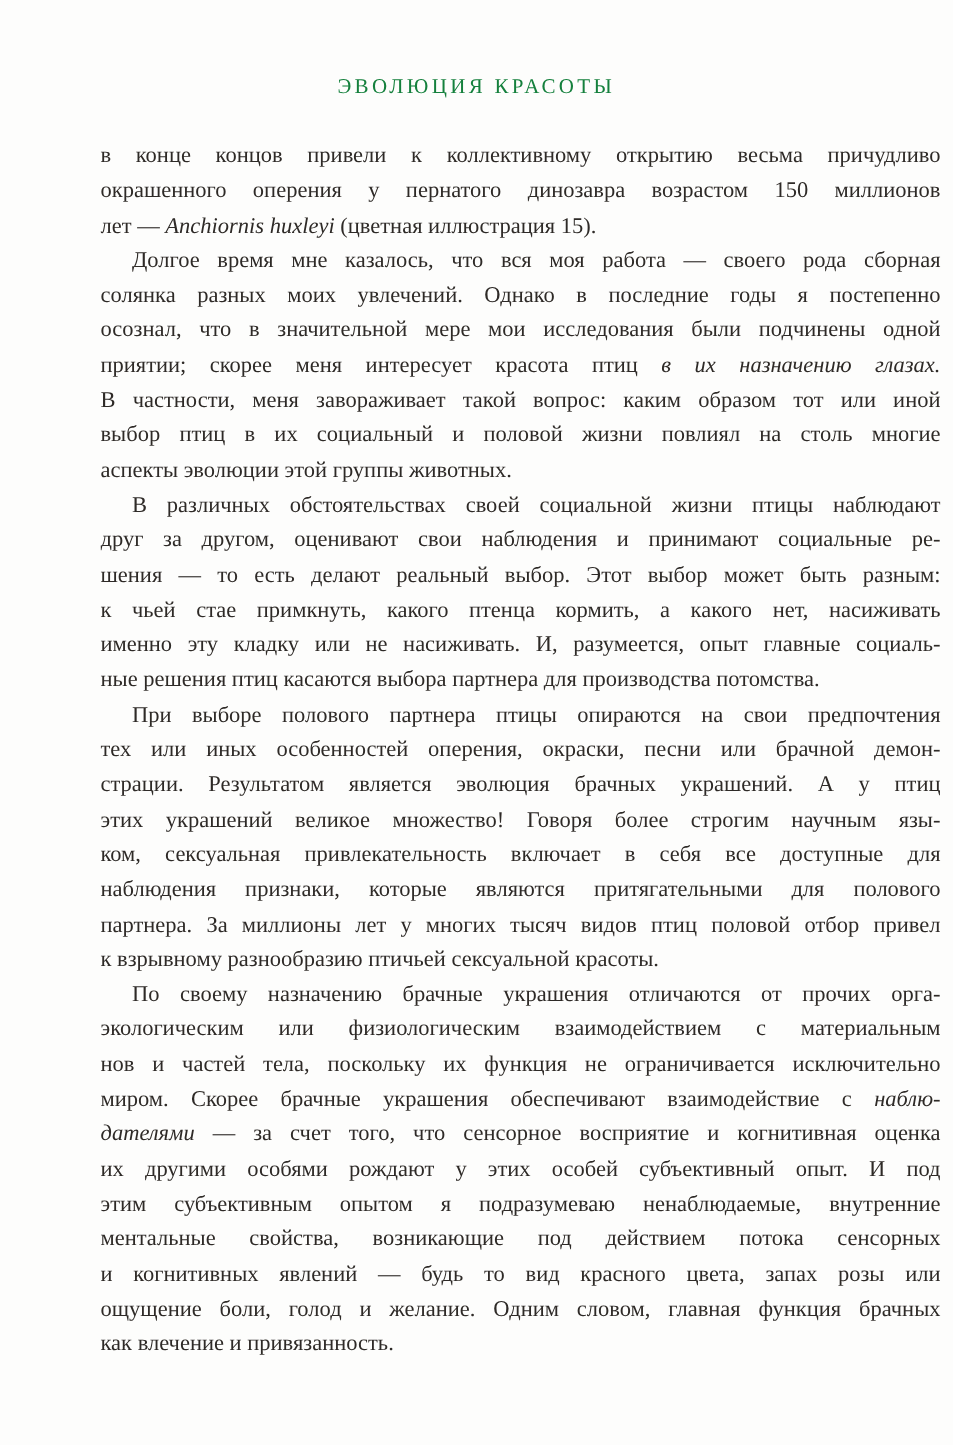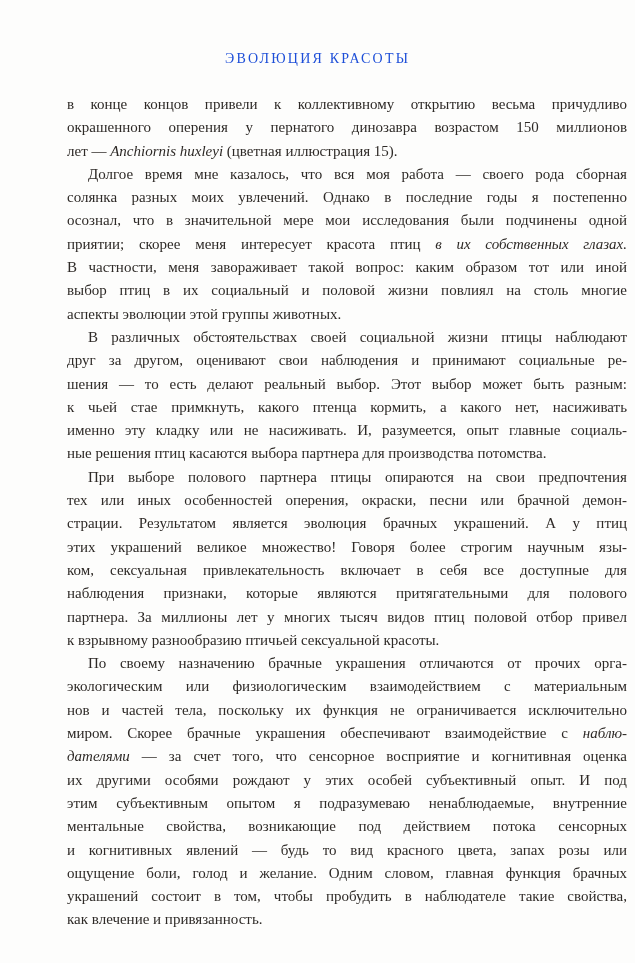--- a/index.html
+++ b/index.html
@@ -14,21 +14,21 @@
     width: 635px; height: 963px;
     background: #fdfdfc;
     color: #2e2a27;
   }
   .running-head {
     position: absolute;
     top: 51px; left: 0; width: 635px;
     text-align: center;
     font-size: 14px;
     letter-spacing: 2.2px;
-    color: #1d4ed8;
+    color: #15803d;
     white-space: nowrap;
   }
   .text-block {
     position: absolute;
     left: 67px; top: 93px;
     width: 560px;
     font-size: 15px;
     line-height: 23.3px;
     color: #2e2a27;
   }
@@ -52,21 +52,21 @@
   <div class="text-block" id="text-block">
       <div class="paragraph">
         <div class="line"><span class="">в конце концов привели к коллективному открытию весьма причудливо</span></div>
         <div class="line"><span class="">окрашенного оперения у пернатого динозавра возрастом 150 миллионов</span></div>
         <div class="line para-end"><span class="">лет — </span><span class="it">Anchiornis huxleyi</span><span class=""> (цветная иллюстрация 15).</span></div>
       </div>
       <div class="paragraph">
         <div class="line indent"><span class="">Долгое время мне казалось, что вся моя работа — своего рода сборная</span></div>
         <div class="line"><span class="">солянка разных моих увлечений. Однако в последние годы я постепенно</span></div>
         <div class="line"><span class="">осознал, что в значительной мере мои исследования были подчинены одной</span></div>
-        <div class="line"><span class="">приятии; скорее меня интересует красота птиц </span><span class="it">в их собственных глазах.</span></div>
+        <div class="line"><span class="">приятии; скорее меня интересует красота птиц </span><span class="it">в их назначению глазах.</span></div>
         <div class="line"><span class="">В частности, меня завораживает такой вопрос: каким образом тот или иной</span></div>
         <div class="line"><span class="">выбор птиц в их социальный и половой жизни повлиял на столь многие</span></div>
         <div class="line para-end"><span class="">аспекты эволюции этой группы животных.</span></div>
       </div>
       <div class="paragraph">
         <div class="line indent"><span class="">В различных обстоятельствах своей социальной жизни птицы наблюдают</span></div>
         <div class="line"><span class="">друг за другом, оценивают свои наблюдения и принимают социальные ре-</span></div>
         <div class="line"><span class="">шения — то есть делают реальный выбор. Этот выбор может быть разным:</span></div>
         <div class="line"><span class="">к чьей стае примкнуть, какого птенца кормить, а какого нет, насиживать</span></div>
         <div class="line"><span class="">именно эту кладку или не насиживать. И, разумеется, опыт главные социаль-</span></div>
@@ -86,17 +86,16 @@
         <div class="line indent"><span class="">По своему назначению брачные украшения отличаются от прочих орга-</span></div>
         <div class="line"><span class="">экологическим или физиологическим взаимодействием с материальным</span></div>
         <div class="line"><span class="">нов и частей тела, поскольку их функция не ограничивается исключительно</span></div>
         <div class="line"><span class="">миром. Скорее брачные украшения обеспечивают взаимодействие с </span><span class="it">наблю-</span></div>
         <div class="line"><span class="it">дателями</span><span class=""> — за счет того, что сенсорное восприятие и когнитивная оценка</span></div>
         <div class="line"><span class="">их другими особями рождают у этих особей субъективный опыт. И под</span></div>
         <div class="line"><span class="">этим субъективным опытом я подразумеваю ненаблюдаемые, внутренние</span></div>
         <div class="line"><span class="">ментальные свойства, возникающие под действием потока сенсорных</span></div>
         <div class="line"><span class="">и когнитивных явлений — будь то вид красного цвета, запах розы или</span></div>
         <div class="line"><span class="">ощущение боли, голод и желание. Одним словом, главная функция брачных</span></div>
-        <div class="line"><span class="">украшений состоит в том, чтобы пробудить в наблюдателе такие свойства,</span></div>
         <div class="line para-end"><span class="">как влечение и привязанность.</span></div>
       </div>
     </div>
 </div>
 
 </body></html>

